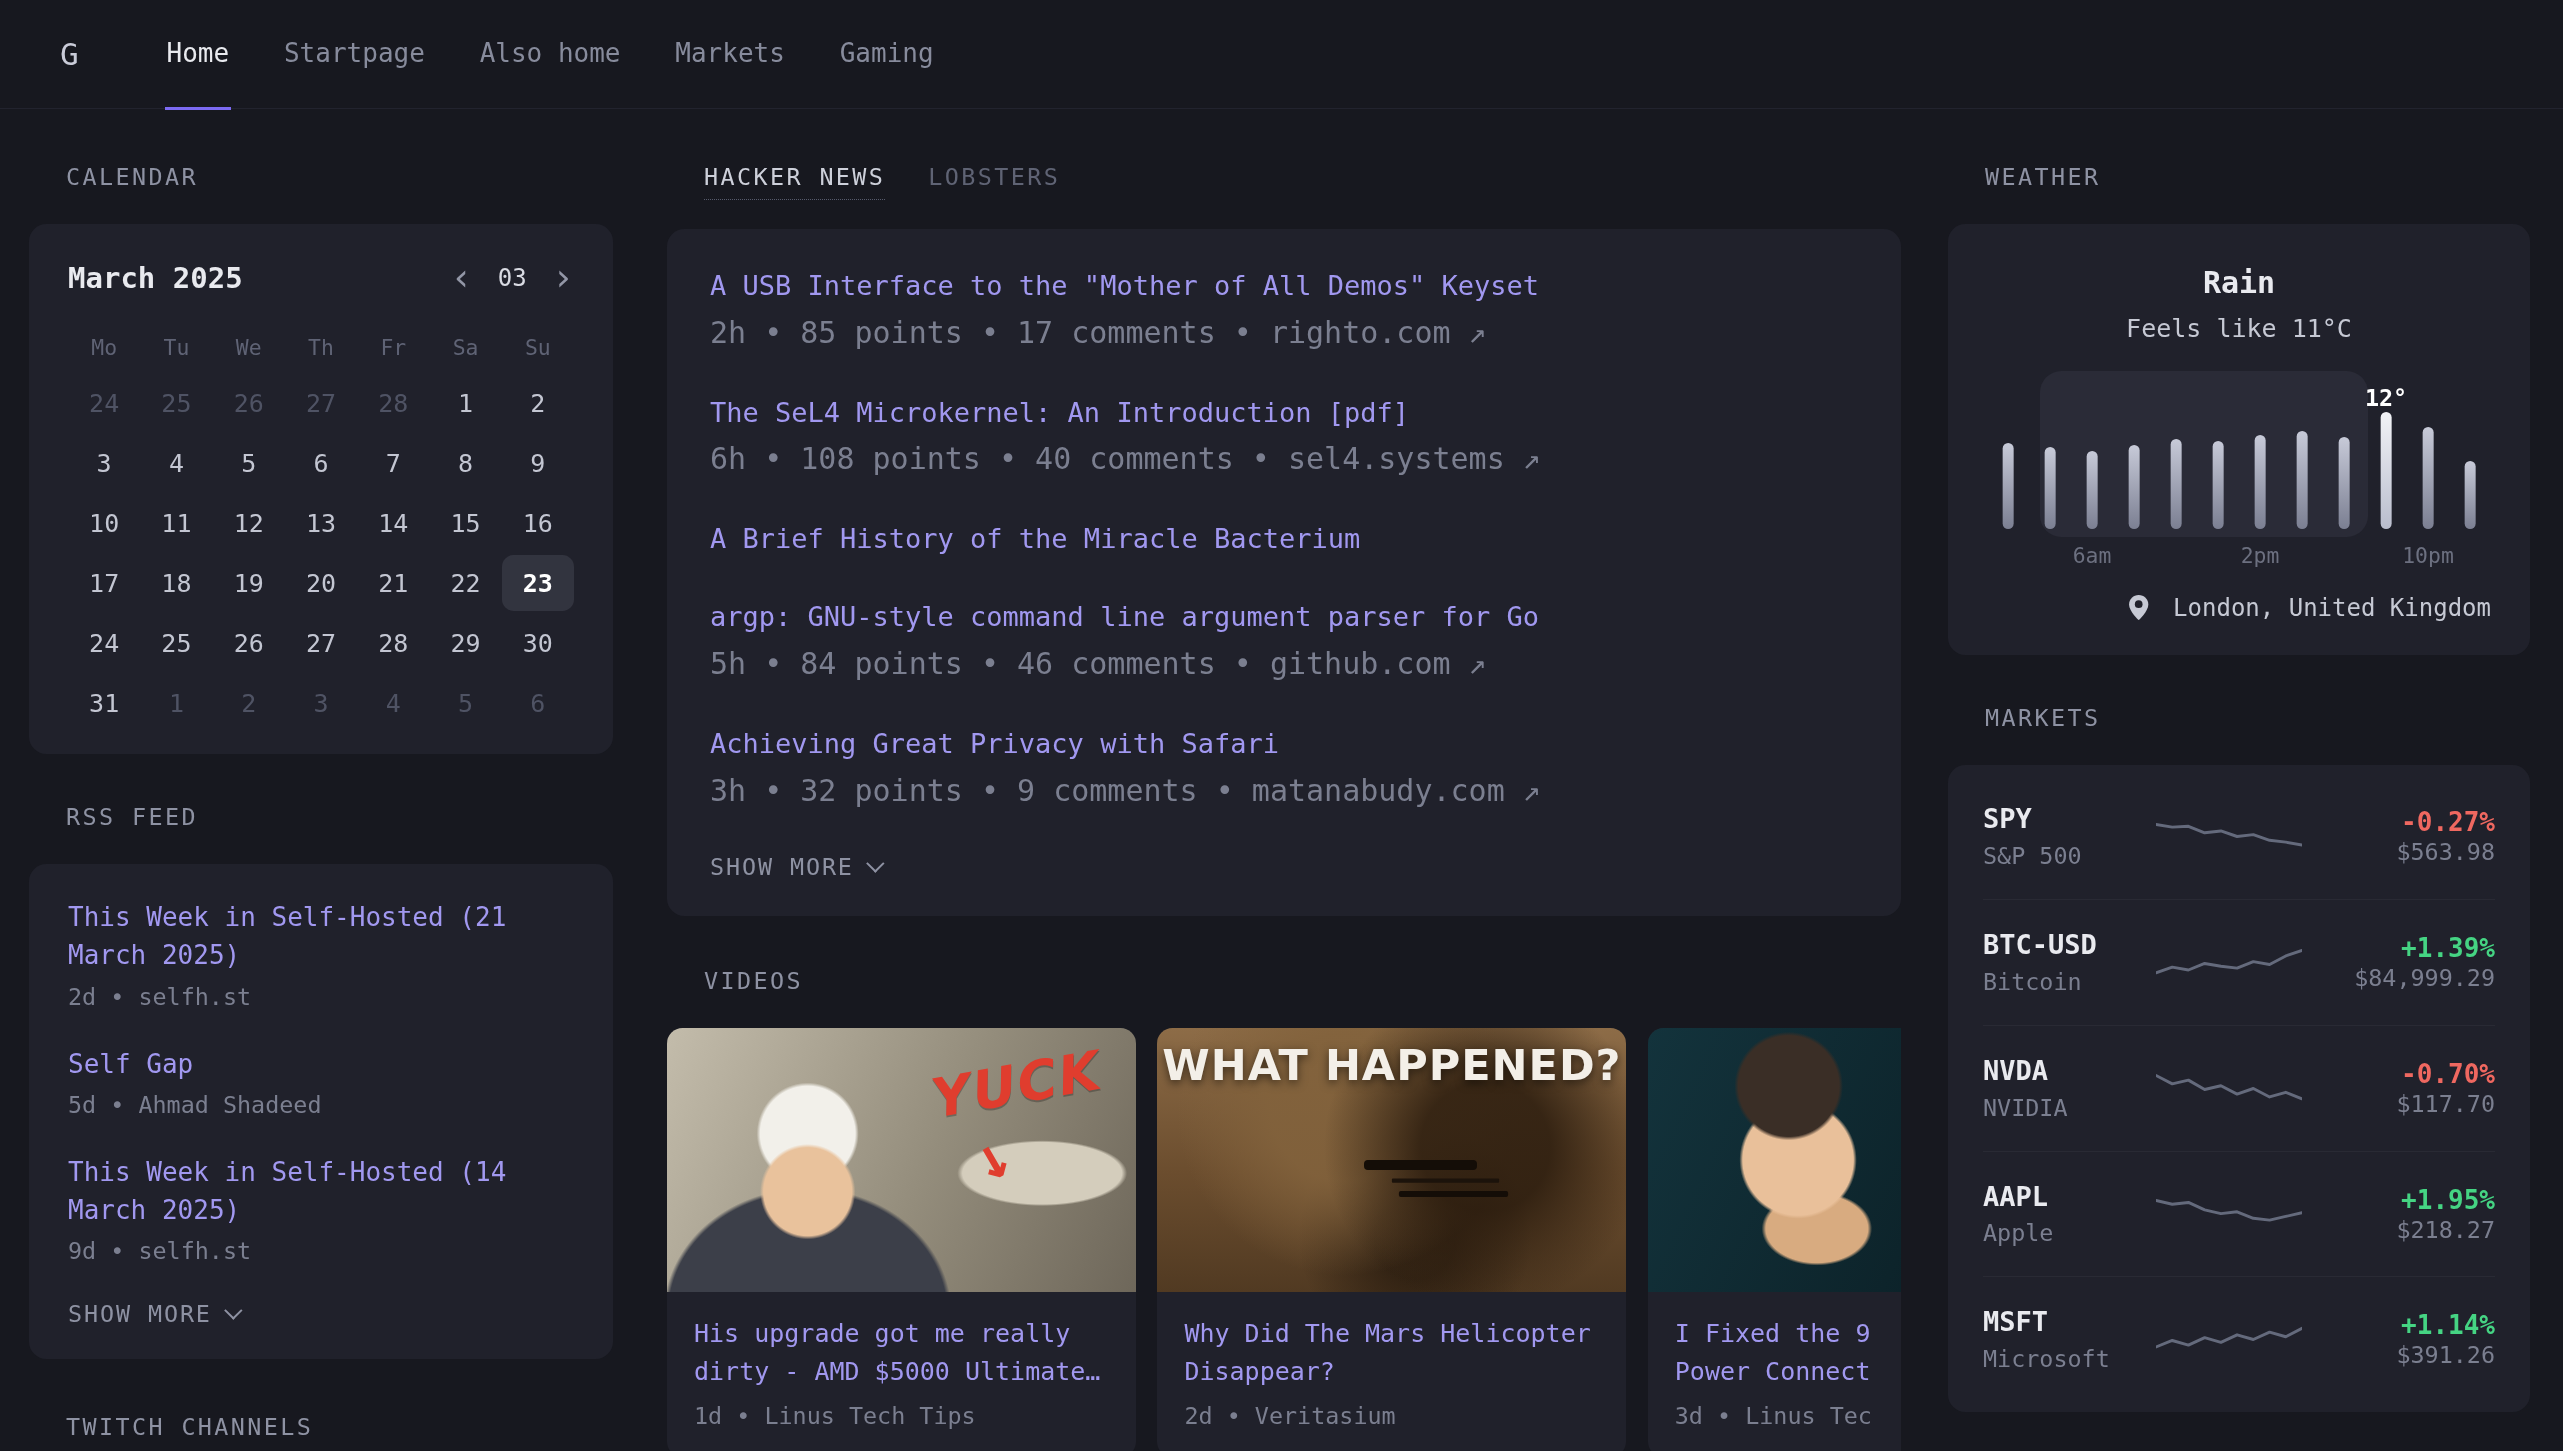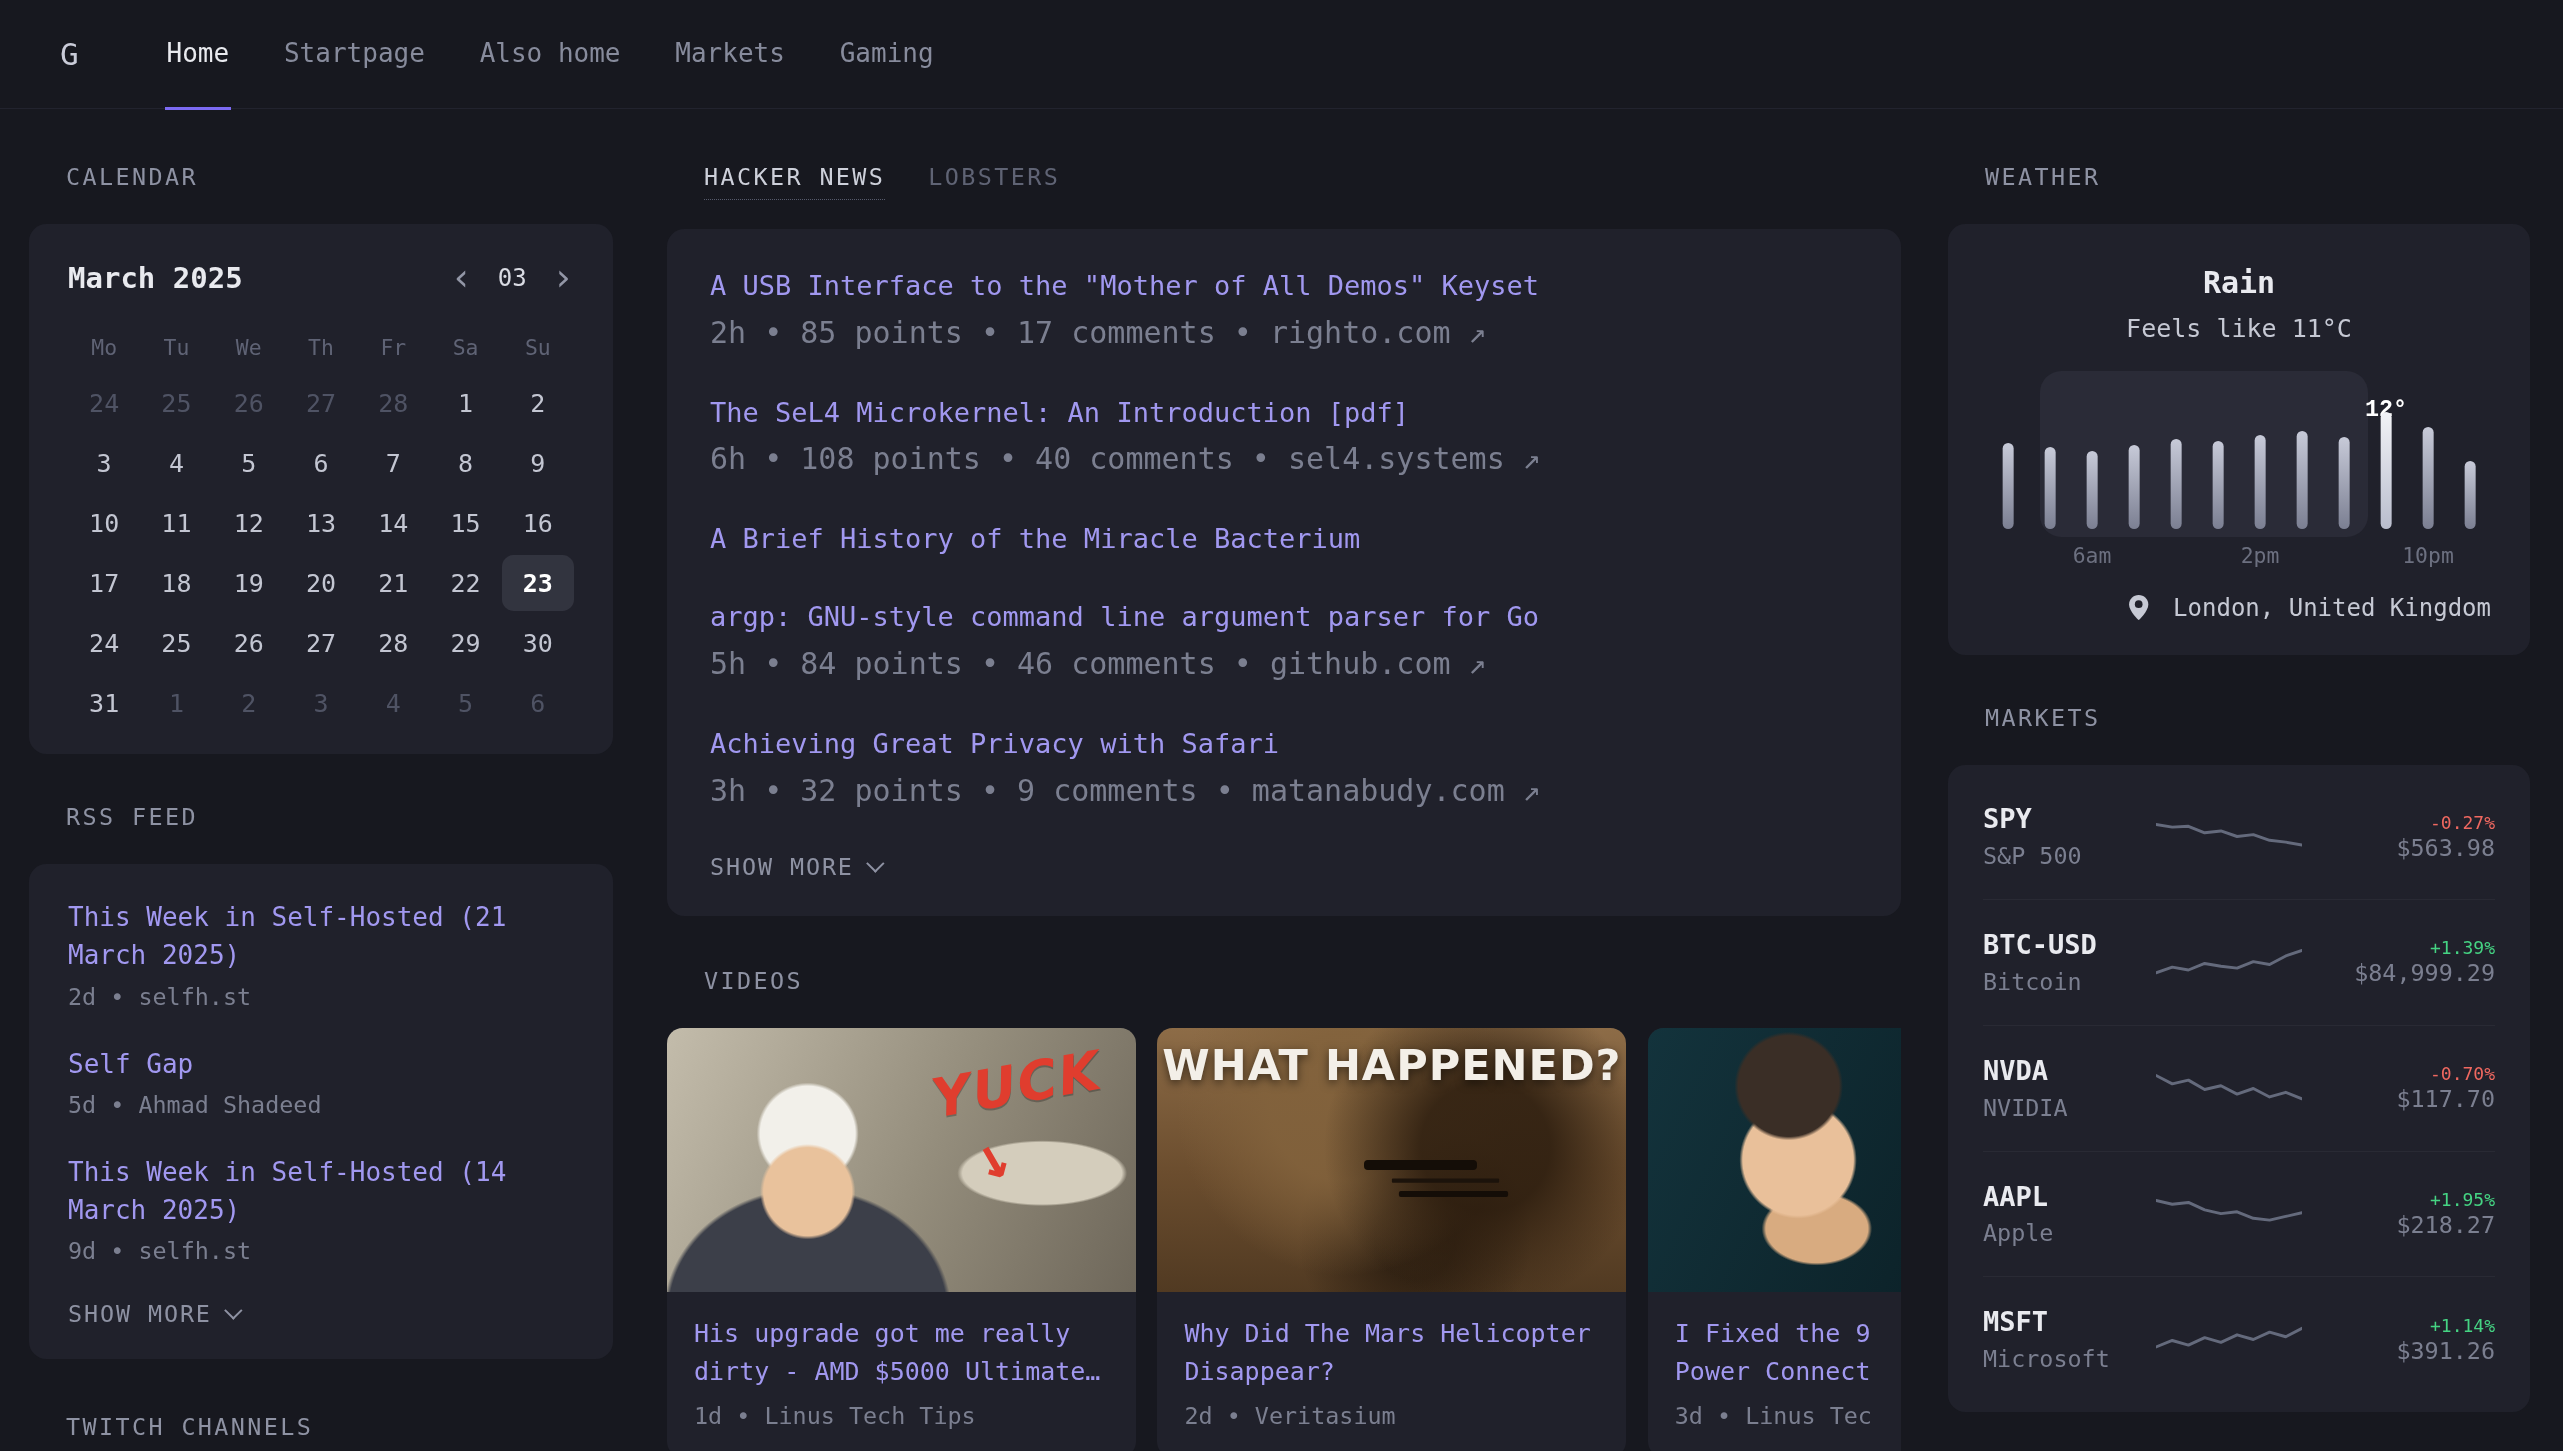--- a/index.html
+++ b/index.html
@@ -115,21 +115,21 @@
   .markets-label{margin-top:49px;}
   .markets{padding:9.7px 35px;}
   .mrow{display:flex;align-items:center;padding:29px 0;cursor:pointer;border-bottom:1px solid rgba(255,255,255,.045);}
   .mrow:last-child{border-bottom:none;}
   .m-left{width:175px;}
   .m-ticker{font-size:27px;font-weight:700;color:var(--bright);}
   .m-name{font-size:23.4px;color:var(--muted);margin-top:7.8px;}
   .m-spark{flex:1;display:flex;justify-content:center;align-items:center;}
   .m-spark polyline{stroke:#646a7c;stroke-width:3;fill:none;stroke-linejoin:round;stroke-linecap:round;}
   .m-right{width:195px;text-align:right;}
-  .m-change{font-size:18px;font-weight:400;}
+  .m-change{font-size:26px;font-weight:700;}
   .m-change.up{color:var(--green);}
   .m-change.down{color:var(--red);}
   .m-price{font-size:23.4px;color:var(--muted);margin-top:1px;}
 </style>
 </head>
 <body>
 
 <nav class="nav">
   <div class="logo">G</div>
   <div class="tabs">
@@ -428,21 +428,21 @@
 
             </div>
 
             <div class="wslot">
 
               <div class="wbar" style="height: 45%;"></div>
 
             </div>
 
             <div class="wslot">
-              <span class="wdeg" style="bottom: 149px; font-family: Liberation Mono, monospace;">12°</span>
+              <span class="wdeg" style="bottom: 160px;">12°</span>
               <div class="wbar hot" style="height: 57%;"></div>
 
             </div>
 
             <div class="wslot">
 
               <div class="wbar" style="height: 50%;"></div>
               <span class="wlabel">10pm</span>
             </div>
 

